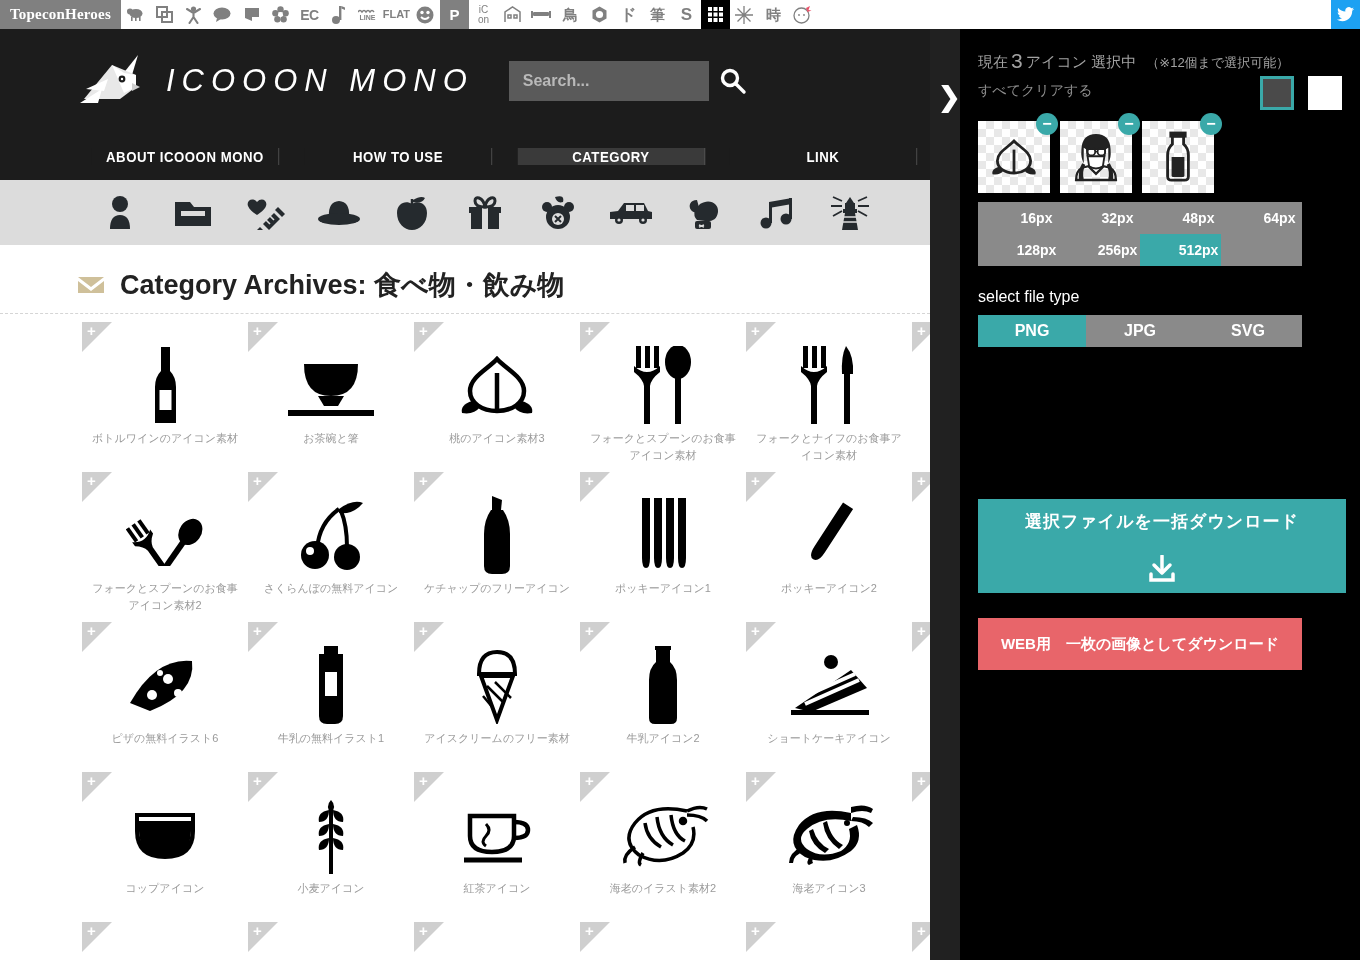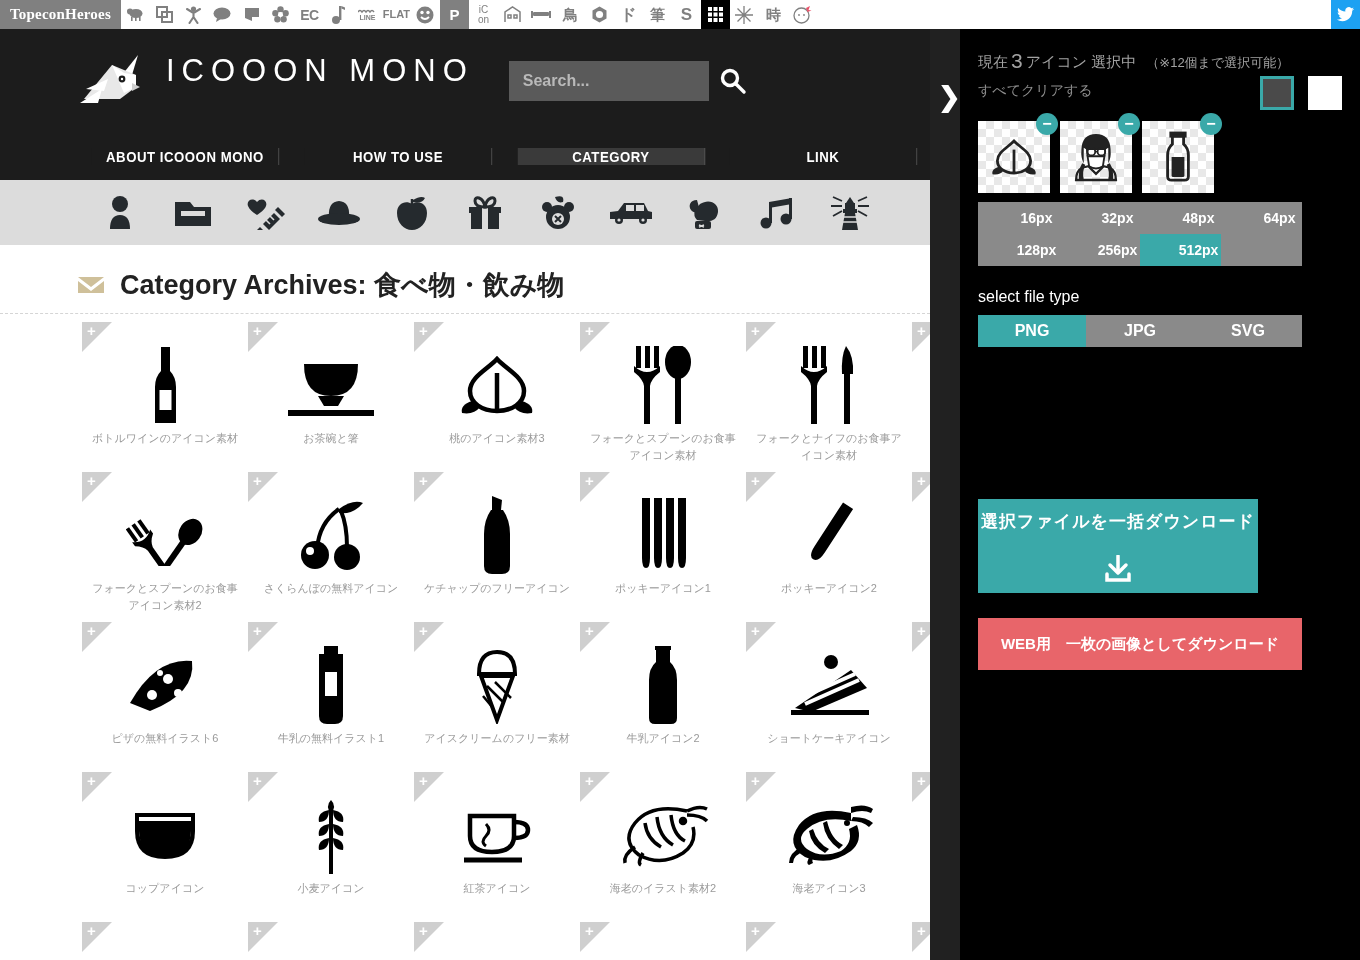--- a/index.html
+++ b/index.html
@@ -37,21 +37,21 @@
     background: #1da1f2; display: flex; align-items: center; justify-content: center;
   }
 
   
   .site { position: absolute; left: 0; top: 29px; width: 930px; height: 931px; background:#fff; overflow: hidden; }
 
   .masthead {
     position: relative; width: 930px; height: 104px; background: #1c1c1c;
     display: flex; align-items: center;
   }
-  .brand { display: flex; margin-left: 78px; }
+  .brand { display: flex; align-items: center; margin-left: 78px; font-style: italic; }
   .brand-logo { width: 72px; height: 56px; }
   .brand-name {
     color: #fff; font-size: 31px; letter-spacing: 7px; margin-left: 16px;
     font-family: "Liberation Sans", sans-serif; font-weight: 400;
   }
   .search-wrap { display: flex; align-items: center; margin-left: 35px; }
   .search-input {
     width: 200px; height: 40px; background: #5a5a5a; border: 0; outline: none;
     color: #dcdcdc; font-size: 16px; font-weight: bold; padding: 0 14px;
     font-family: "Liberation Sans", sans-serif;
@@ -176,21 +176,21 @@
     margin-top: 9px; background: #8a8a8a;
     display: grid; grid-template-columns: repeat(3, 1fr); width: 324px;
   }
   .type-cell {
     height: 32px; display: flex; align-items: center; justify-content: center;
     font-size: 16px; font-weight: bold; color: #fff; cursor: pointer;
   }
   .type-cell.on { background: #3aa9a9; }
 
   .btn-dl {
-    margin-top: 152px; width: 280px; height: 94px; background: #3aa9a9;
+    margin-top: 152px; width: 368px; height: 94px; background: #3aa9a9;
     color: #fff; display: flex; flex-direction: column; align-items: center; justify-content: center;
     cursor: pointer; border: 0; gap: 22px;
   }
   .btn-dl .lbl { font-size: 17px; font-weight: bold; letter-spacing: 1px; }
   .btn-web {
     margin-top: 25px; width: 324px; height: 52px; background: #e8656a;
     color: #fff; display: flex; align-items: center; justify-content: center;
     font-size: 15px; font-weight: bold; cursor: pointer; border: 0;
   }
 </style>

